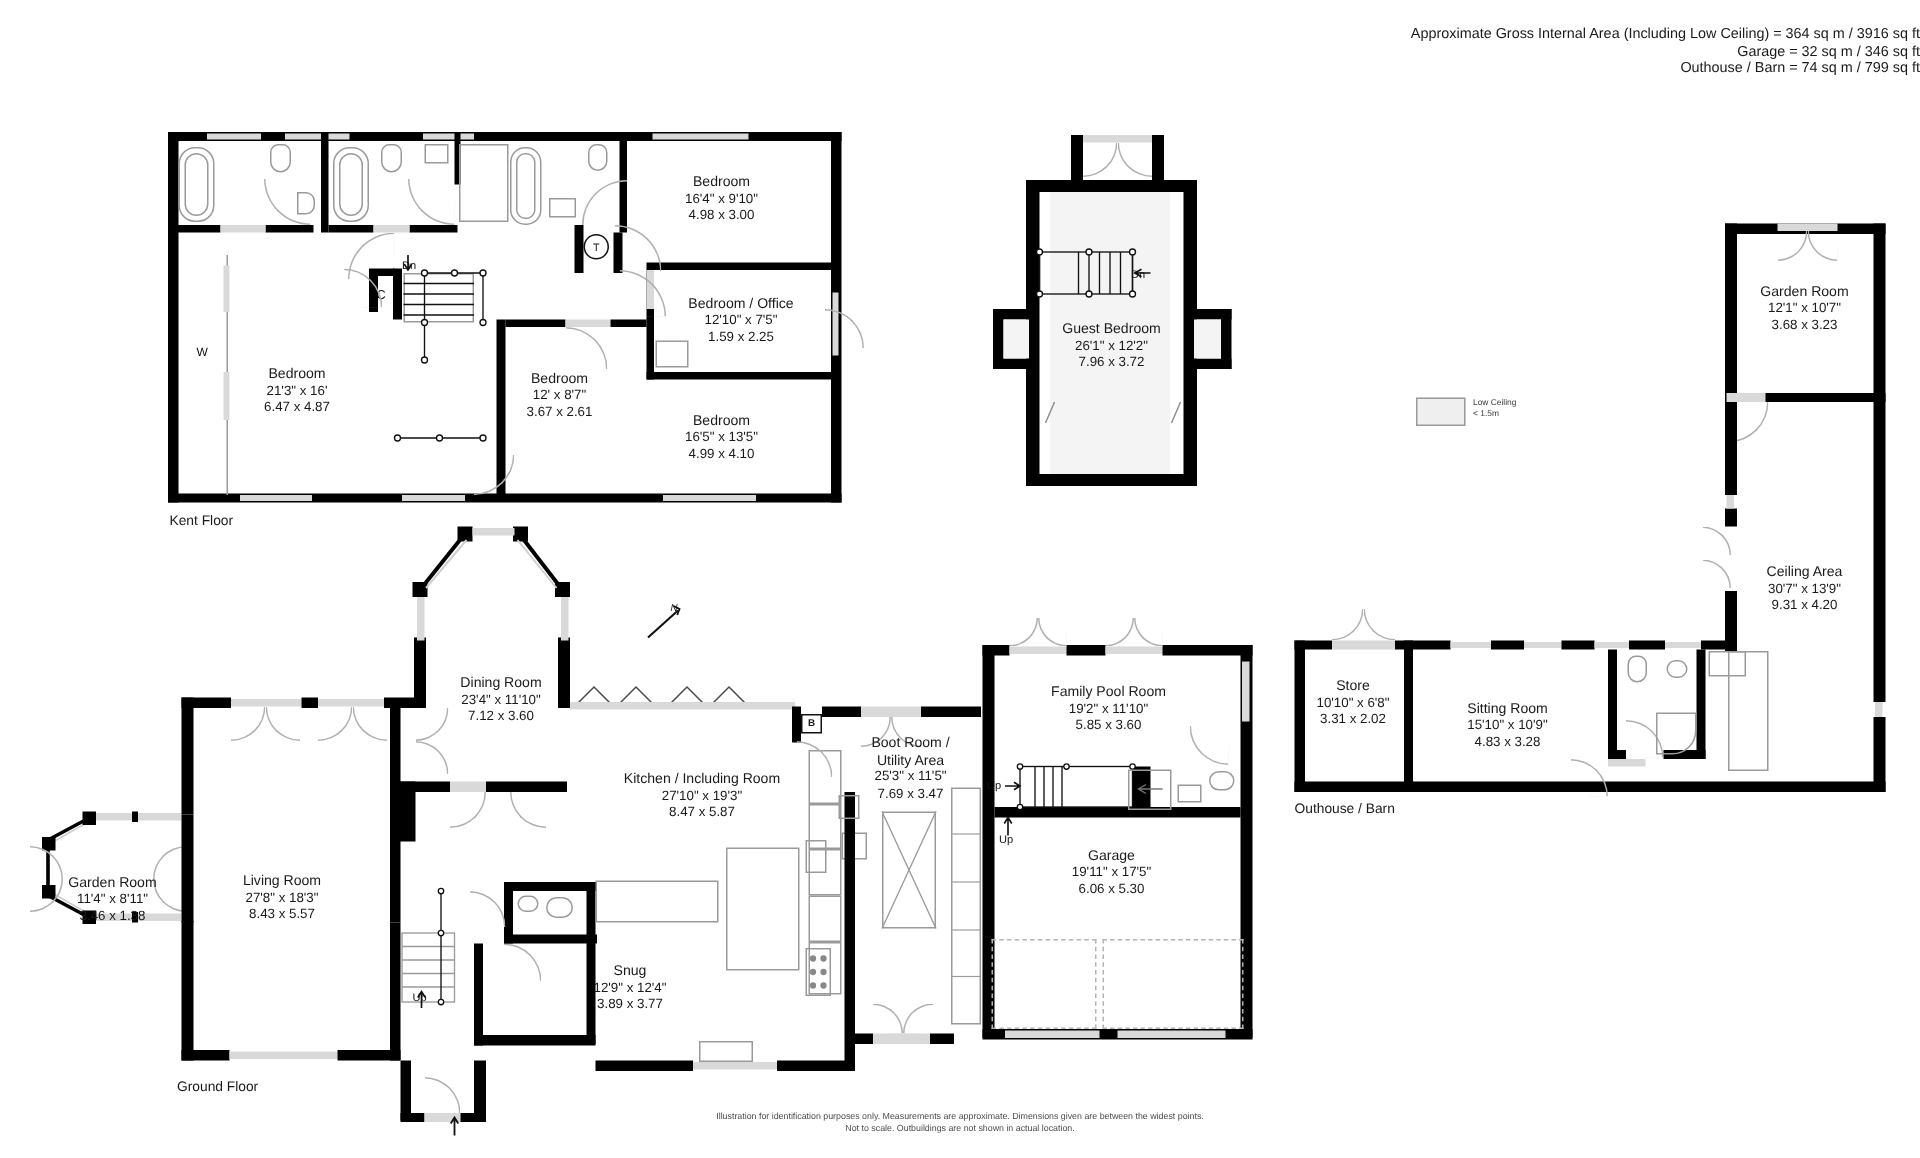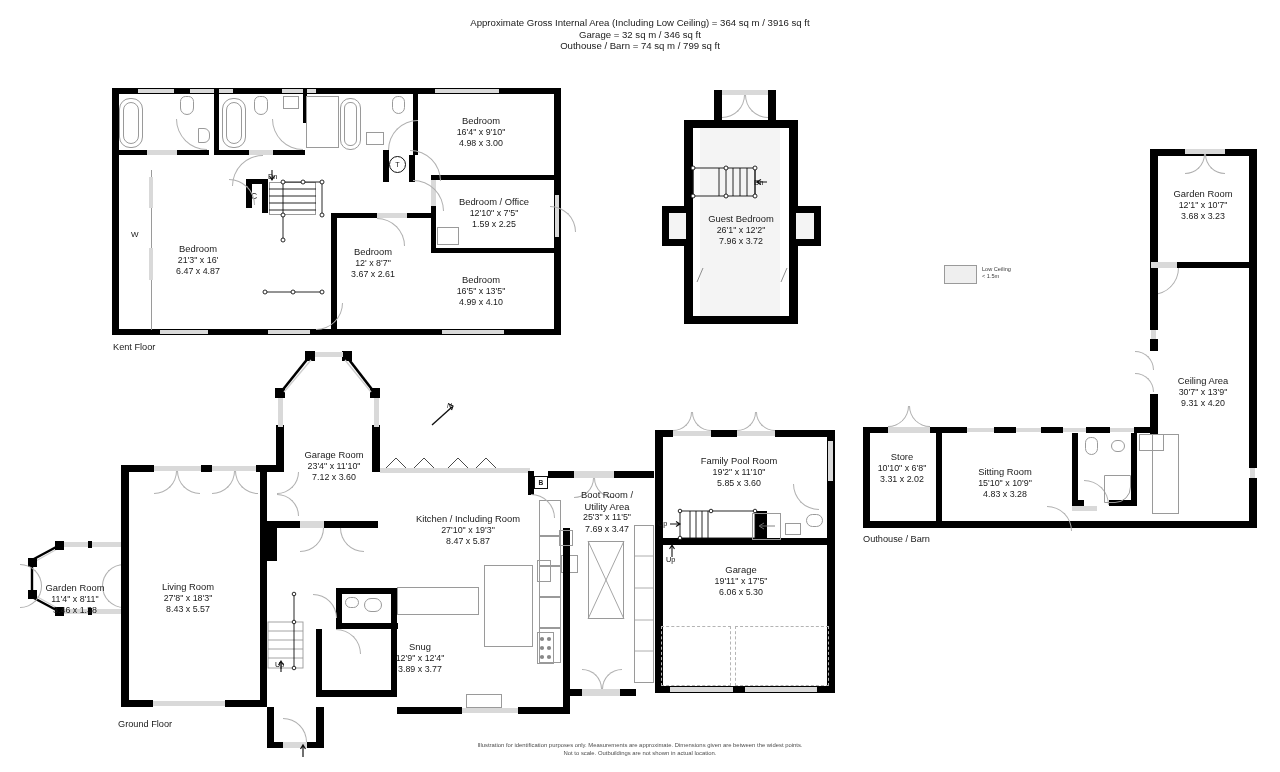--- a/index.html
+++ b/index.html
@@ -6,21 +6,21 @@
   body{
     width:1280px;height:772px;position:relative;overflow:hidden;
     font-family:"Liberation Sans","DejaVu Sans",sans-serif;
     color:#1a1a1a;
   }
   .plan-root{position:absolute;left:0;top:0;width:1280px;height:772px;}
 
   
   .hdr{position:absolute;left:0;top:0;width:1280px;text-align:center;}
   .hdr-title{font-size:12.5px;letter-spacing:.1px;padding-top:11px;color:#1a1a1a;}
-  .hdr-sub{font-size:9.6px;line-height:11.6px;padding-top:17px;color:#1a1a1a;}
+  .hdr-sub{font-size:9.6px;line-height:11.6px;padding-top:17px;color:#1a1a1a;text-align:right;}
 
   
   .ftr{position:absolute;left:0;top:741px;width:1280px;text-align:center;
        font-size:5.9px;line-height:8.2px;color:#4d4d4d;}
 
   
   .floor-cap{position:absolute;font-size:9.2px;color:#1a1a1a;white-space:nowrap;}
 
   
   .rlabel{position:absolute;text-align:center;white-space:nowrap;
@@ -595,21 +595,21 @@
     <span class="rn">Garden Room</span>
     <span class="rd">11'4" x 8'11"</span>
     <span class="rd">3.46 x 1.38</span>
   </div>
   <div class="rlabel" style="left:188px;top:581px;">
     <span class="rn">Living Room</span>
     <span class="rd">27'8" x 18'3"</span>
     <span class="rd">8.43 x 5.57</span>
   </div>
   <div class="rlabel" style="left:334px;top:449px;">
-    <span class="rn">Garage Room</span>
+    <span class="rn">Dining Room</span>
     <span class="rd">23'4" x 11'10"</span>
     <span class="rd">7.12 x 3.60</span>
   </div>
   <div class="rlabel" style="left:468px;top:513px;">
     <span class="rn">Kitchen / Including Room</span>
     <span class="rd">27'10" x 19'3"</span>
     <span class="rd">8.47 x 5.87</span>
   </div>
   <div class="rlabel" style="left:420px;top:641px;">
     <span class="rn">Snug</span>

